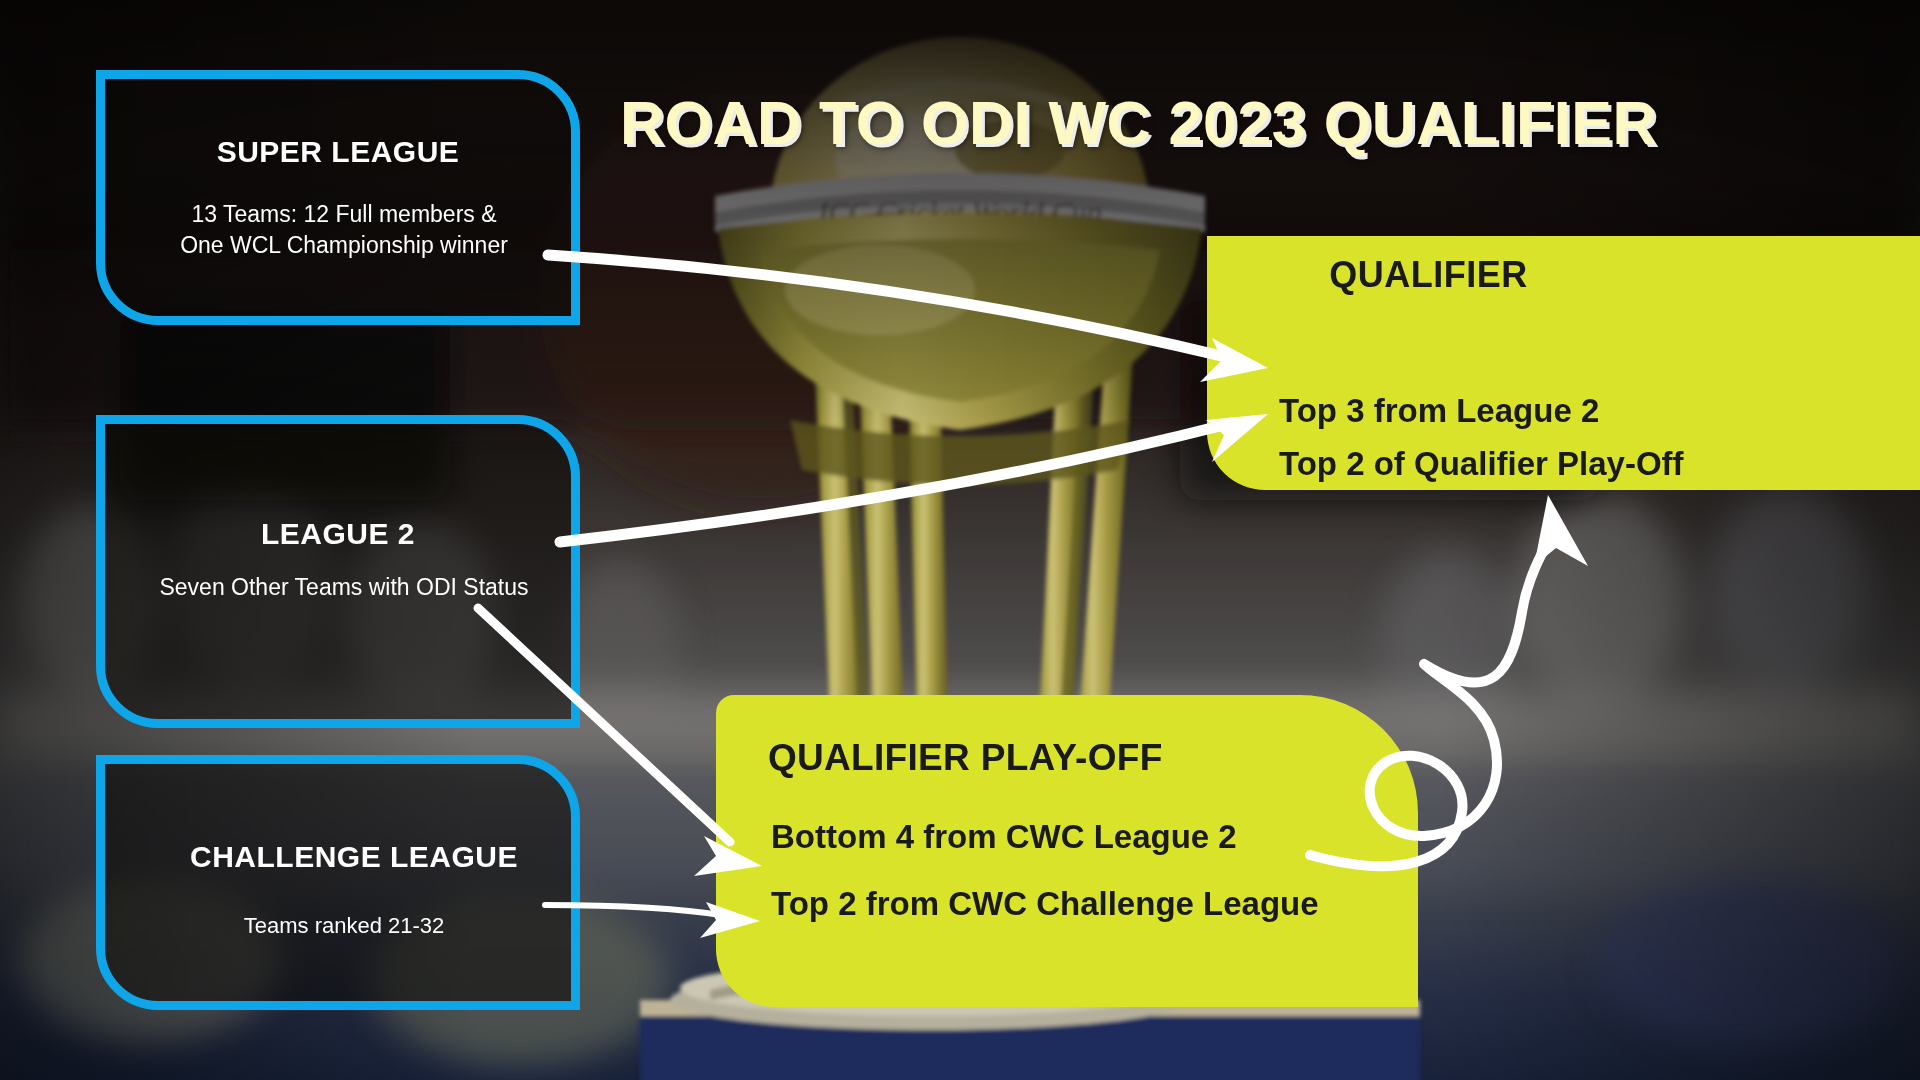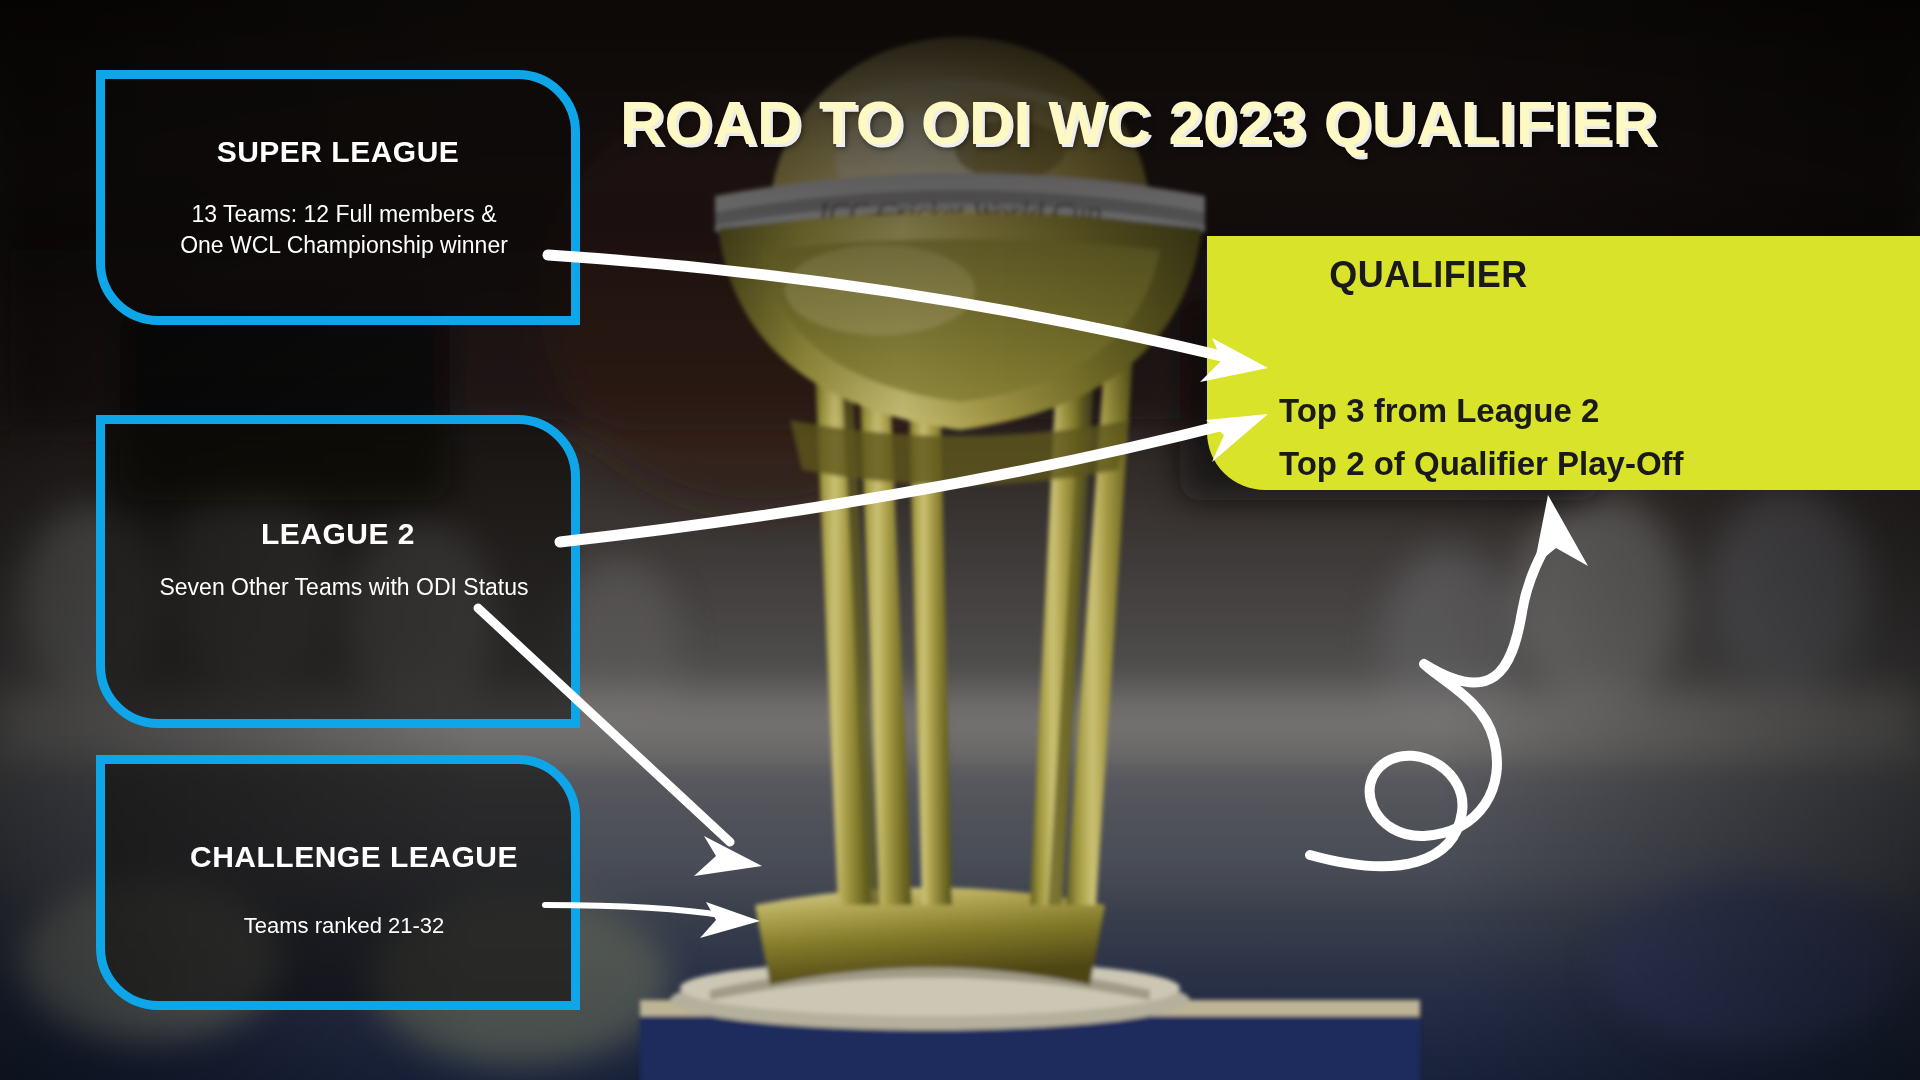--- a/index.html
+++ b/index.html
@@ -235,20 +235,25 @@
     <div class="hd">CHALLENGE LEAGUE</div>
     <div class="sub">Teams ranked 21-32</div>
   </div>
 
   <div class="ybox" id="panel-qualifier">
     <div class="hd">QUALIFIER</div>
     <div class="ln l1">Top 3 from League 2</div>
     <div class="ln l2">Top 2 of Qualifier Play-Off</div>
   </div>
 
+  <div class="ybox" id="panel-playoff">
+    <div class="hd">QUALIFIER PLAY-OFF</div>
+    <div class="ln p0">Bottom 4 from CWC League 2</div>
+    <div class="ln p1">Top 2 from CWC Challenge League</div>
+  </div>
 
   <svg id="arrows" viewBox="0 0 1920 1080">
 
     <g>
       <path d="M548 255 Q900 278 1230 358" stroke="#fff" stroke-width="11" fill="none" stroke-linecap="round"></path>
       <path d="M1268 368 L1212 338 L1222 360 L1200 382 Z" fill="#fff"></path>
     </g>
 
     <g>
       <path d="M560 542 Q930 500 1232 423" stroke="#fff" stroke-width="11" fill="none" stroke-linecap="round"></path>

